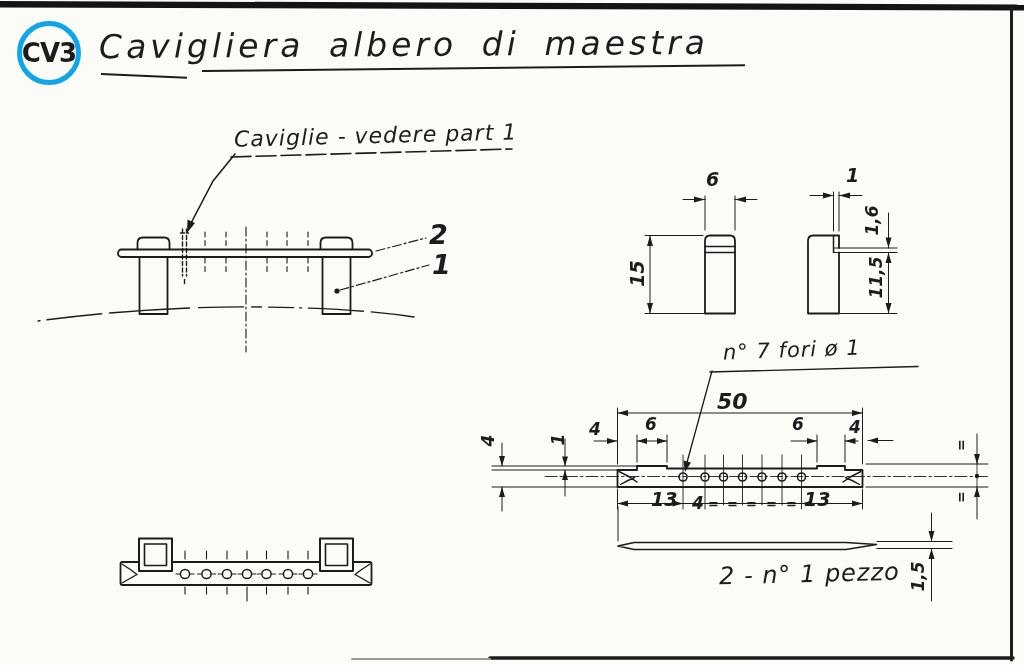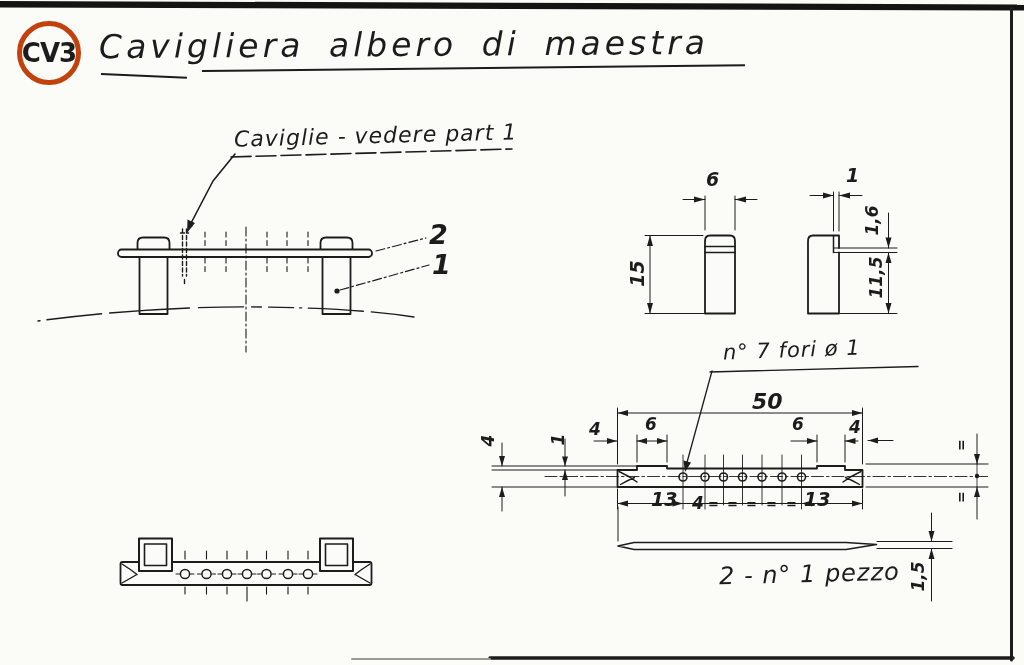--- a/index.html
+++ b/index.html
@@ -15,21 +15,21 @@
   }
   .title{font-size:33px; letter-spacing:4px; word-spacing:10px; transform:rotate(-0.4deg); font-weight:500;}
   .note{font-size:22px; letter-spacing:1px;}
   .dim{font-size:17px; font-weight:bold;}
   .dim-rot{transform:rotate(-90deg); transform-origin:center;}
   .ditto-rot{transform:rotate(90deg); transform-origin:center; font-size:14px;}
   .plabel{font-size:27px; font-weight:bold;}
   .uline{position:absolute; background:#1c1c1c; height:2.3px; transform-origin:left center;}
   #badge{
     position:absolute; left:17px; top:21px; width:64px; height:64px;
-    border:5px solid #c2410c; border-radius:50%;
+    border:5px solid #0ea5e9; border-radius:50%;
     display:flex; align-items:center; justify-content:center;
     box-sizing:border-box;
   }
   #badge span{font-size:26px; font-weight:bold; letter-spacing:-1px;}
 </style>
 </head>
 <body>
 
 <div id="sheet">
 
@@ -227,21 +227,21 @@
   <span class="hw plabel" style="left:429px; top:221px;">2</span>
   <span class="hw plabel" style="left:432px; top:251px;">1</span>
 
   <span class="hw dim" style="left:706px; top:170px; font-size:19px;">6</span>
   <span class="hw dim dim-rot" style="left:624px; top:264px; font-size:19px;">15</span>
 
   <span class="hw dim" style="left:846px; top:166px; font-size:19px;">1</span>
   <span class="hw dim dim-rot" style="left:857px; top:212px;">1,6</span>
   <span class="hw dim dim-rot" style="left:856px; top:269px;">11,5</span>
 
-  <span class="hw dim" style="left:752px; top:391px; font-size:22px;">50</span>
+  <span class="hw dim" style="left:717px; top:391px; font-size:22px;">50</span>
   <span class="hw dim" style="left:589px; top:421px;">4</span>
   <span class="hw dim" style="left:645px; top:416px;">6</span>
   <span class="hw dim" style="left:792px; top:416px;">6</span>
   <span class="hw dim" style="left:849px; top:419px;">4</span>
   <span class="hw dim dim-rot" style="left:483px; top:432px;">4</span>
   <span class="hw dim dim-rot" style="left:553px; top:431px;">1</span>
   <span class="hw dim" style="left:651px; top:490px; font-size:19px;">13</span>
   <span class="hw dim" style="left:692px; top:495px;">4</span>
   <span class="hw dim" style="left:708px; top:497px; font-size:13px;">=</span>
   <span class="hw dim" style="left:727px; top:497px; font-size:13px;">=</span>

